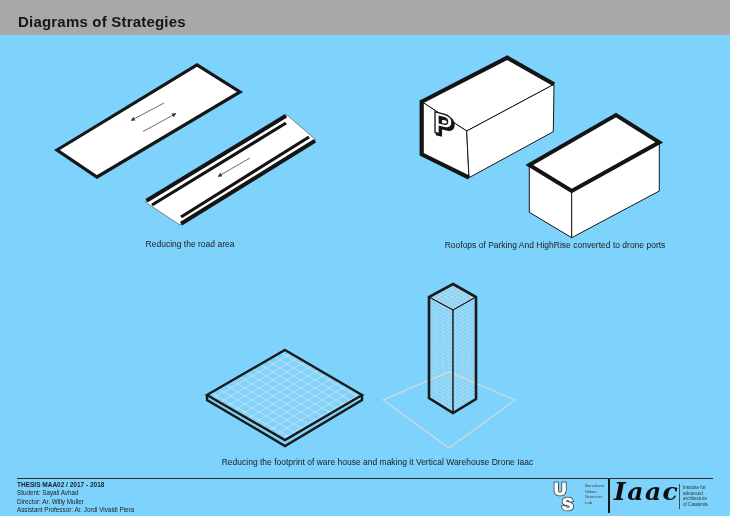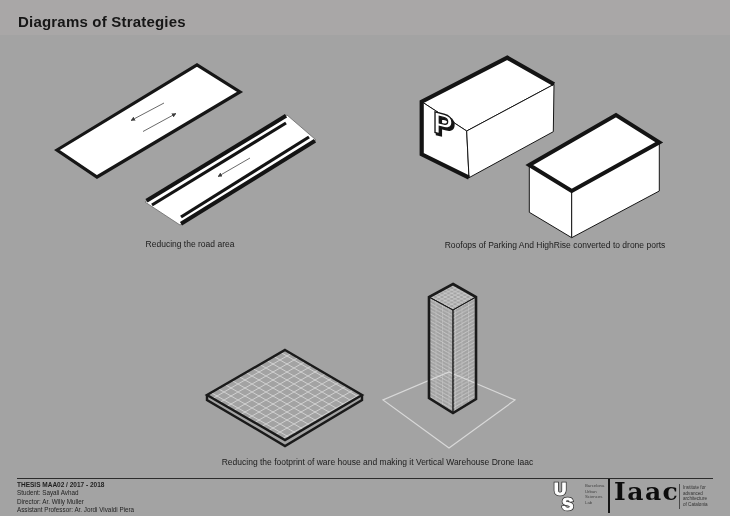--- a/index.html
+++ b/index.html
@@ -1,33 +1,33 @@
 <!DOCTYPE html>
 <html><head>
 <meta charset="utf-8">
 <style>
   html,body{margin:0;padding:0;background:#fff;}
-  .page{position:relative;width:730px;height:516px;background:#a3a3a3;overflow:hidden;
+  .page{position:relative;width:730px;height:516px;background:#7dd3fc;overflow:hidden;
         font-family:"Liberation Sans",sans-serif;}
   .header{position:absolute;left:0;top:0;width:730px;height:35px;background:#a9a7a7;}
   .header .title{position:absolute;left:18px;top:13px;font-size:15px;font-weight:bold;
         color:#161616;letter-spacing:0.2px;}
   .diagram-svg{position:absolute;left:0;top:0;width:730px;height:516px;}
   .caption{position:absolute;font-size:8.5px;color:#1c1c1c;text-align:center;}
   #cap-road{left:40px;top:239px;width:300px;}
   #cap-rooftops{left:400px;top:240px;width:310px;}
   #cap-warehouse{left:190px;top:457px;width:375px;}
   .rule{position:absolute;left:17px;top:478px;width:696px;height:1px;background:#2c2c2c;}
   .credits{position:absolute;left:17px;top:481px;color:#1f1f1f;font-size:6.3px;line-height:8.3px;}
   .credits .thesis{font-weight:bold;font-size:6.5px;}
   .usl-svg{position:absolute;left:551px;top:479px;}
   .usl-lines{position:absolute;left:585px;top:483px;font-size:4.3px;line-height:5.5px;color:#454545;}
   .logo-divider-1{position:absolute;left:608px;top:479px;width:2px;height:34px;background:#151515;}
   .iaac-mark{position:absolute;left:614px;top:477px;font-family:"DejaVu Serif",serif;
-        font-weight:bold;font-size:25px;letter-spacing:1.5px;color:#0d0d0d;}
+        font-weight:bold;font-size:25px;letter-spacing:1.5px;color:#0d0d0d;font-style:italic;}
   .logo-divider-2{position:absolute;left:679px;top:484px;width:1px;height:25px;background:#4a4a4a;}
   .iaac-lines{position:absolute;left:683px;top:485px;font-size:4.6px;line-height:5.7px;color:#333;}
 </style>
 </head>
 <body>
 
 <div class="page">
 
   <div class="header">
     <span class="title">Diagrams of Strategies</span>

